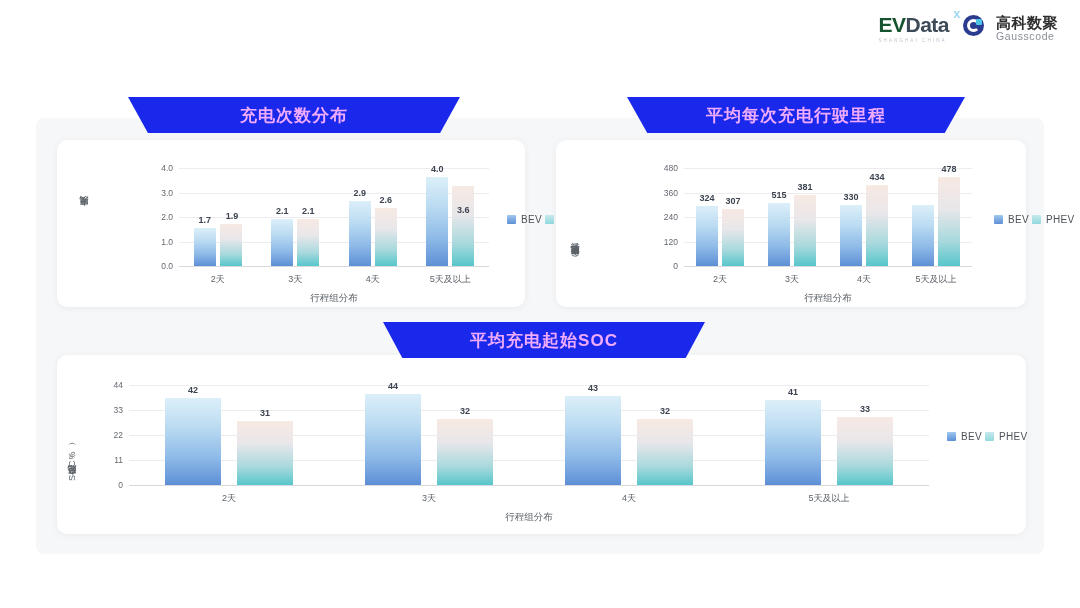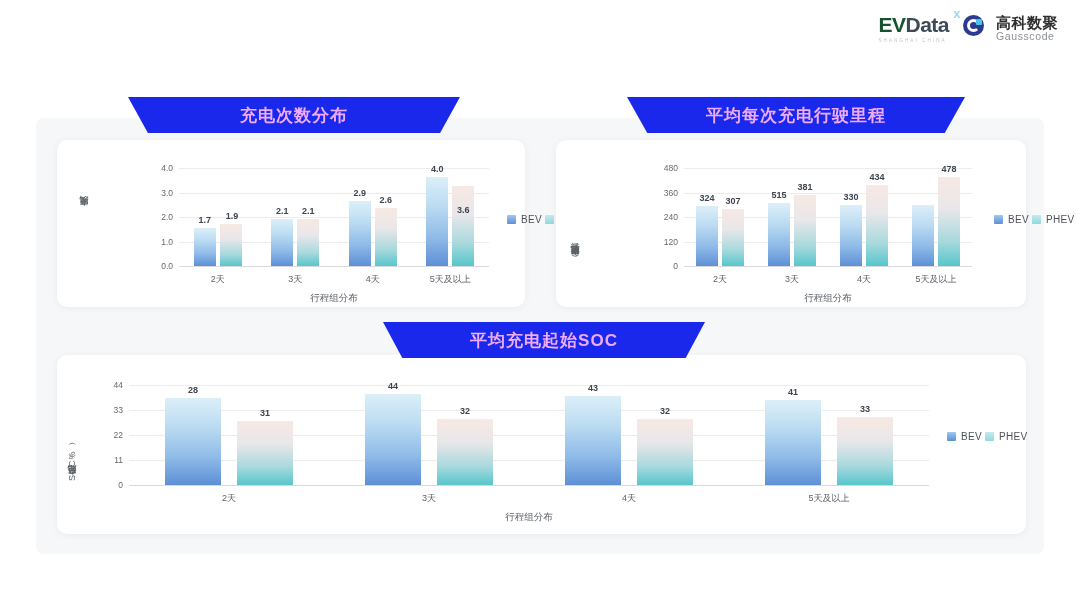--- a/index.html
+++ b/index.html
@@ -269,21 +269,21 @@
         <div class="ytick" style="top: 100px;">0</div>
         <div class="gridline" style="top: 75px;"></div>
         <div class="ytick" style="top: 75px;">11</div>
         <div class="gridline" style="top: 50px;"></div>
         <div class="ytick" style="top: 50px;">22</div>
         <div class="gridline" style="top: 25px;"></div>
         <div class="ytick" style="top: 25px;">33</div>
         <div class="gridline" style="top: 0px;"></div>
         <div class="ytick" style="top: 0px;">44</div>
         <div class="bar bev" style="left: 36px; width: 56px; height: 86.7769px;"></div>
-        <div class="bar-label" style="left: 64px; top: 0.22314px;">28</div>
+        <div class="bar-label" style="left: 64px; top: 0.22314px;">42</div>
         <div class="bar phev" style="left: 108px; width: 56px; height: 64.0496px;"></div>
         <div class="bar-label" style="left: 136px; top: 22.9504px;">31</div>
         <div class="xtick" style="left: 100px;">2天</div>
         <div class="bar bev" style="left: 236px; width: 56px; height: 90.9091px;"></div>
         <div class="bar-label" style="left: 264px; top: -3.90909px;">44</div>
         <div class="bar phev" style="left: 308px; width: 56px; height: 66.1157px;"></div>
         <div class="bar-label" style="left: 336px; top: 20.8843px;">32</div>
         <div class="xtick" style="left: 300px;">3天</div>
         <div class="bar bev" style="left: 436px; width: 56px; height: 88.843px;"></div>
         <div class="bar-label" style="left: 464px; top: -1.84298px;">43</div>

